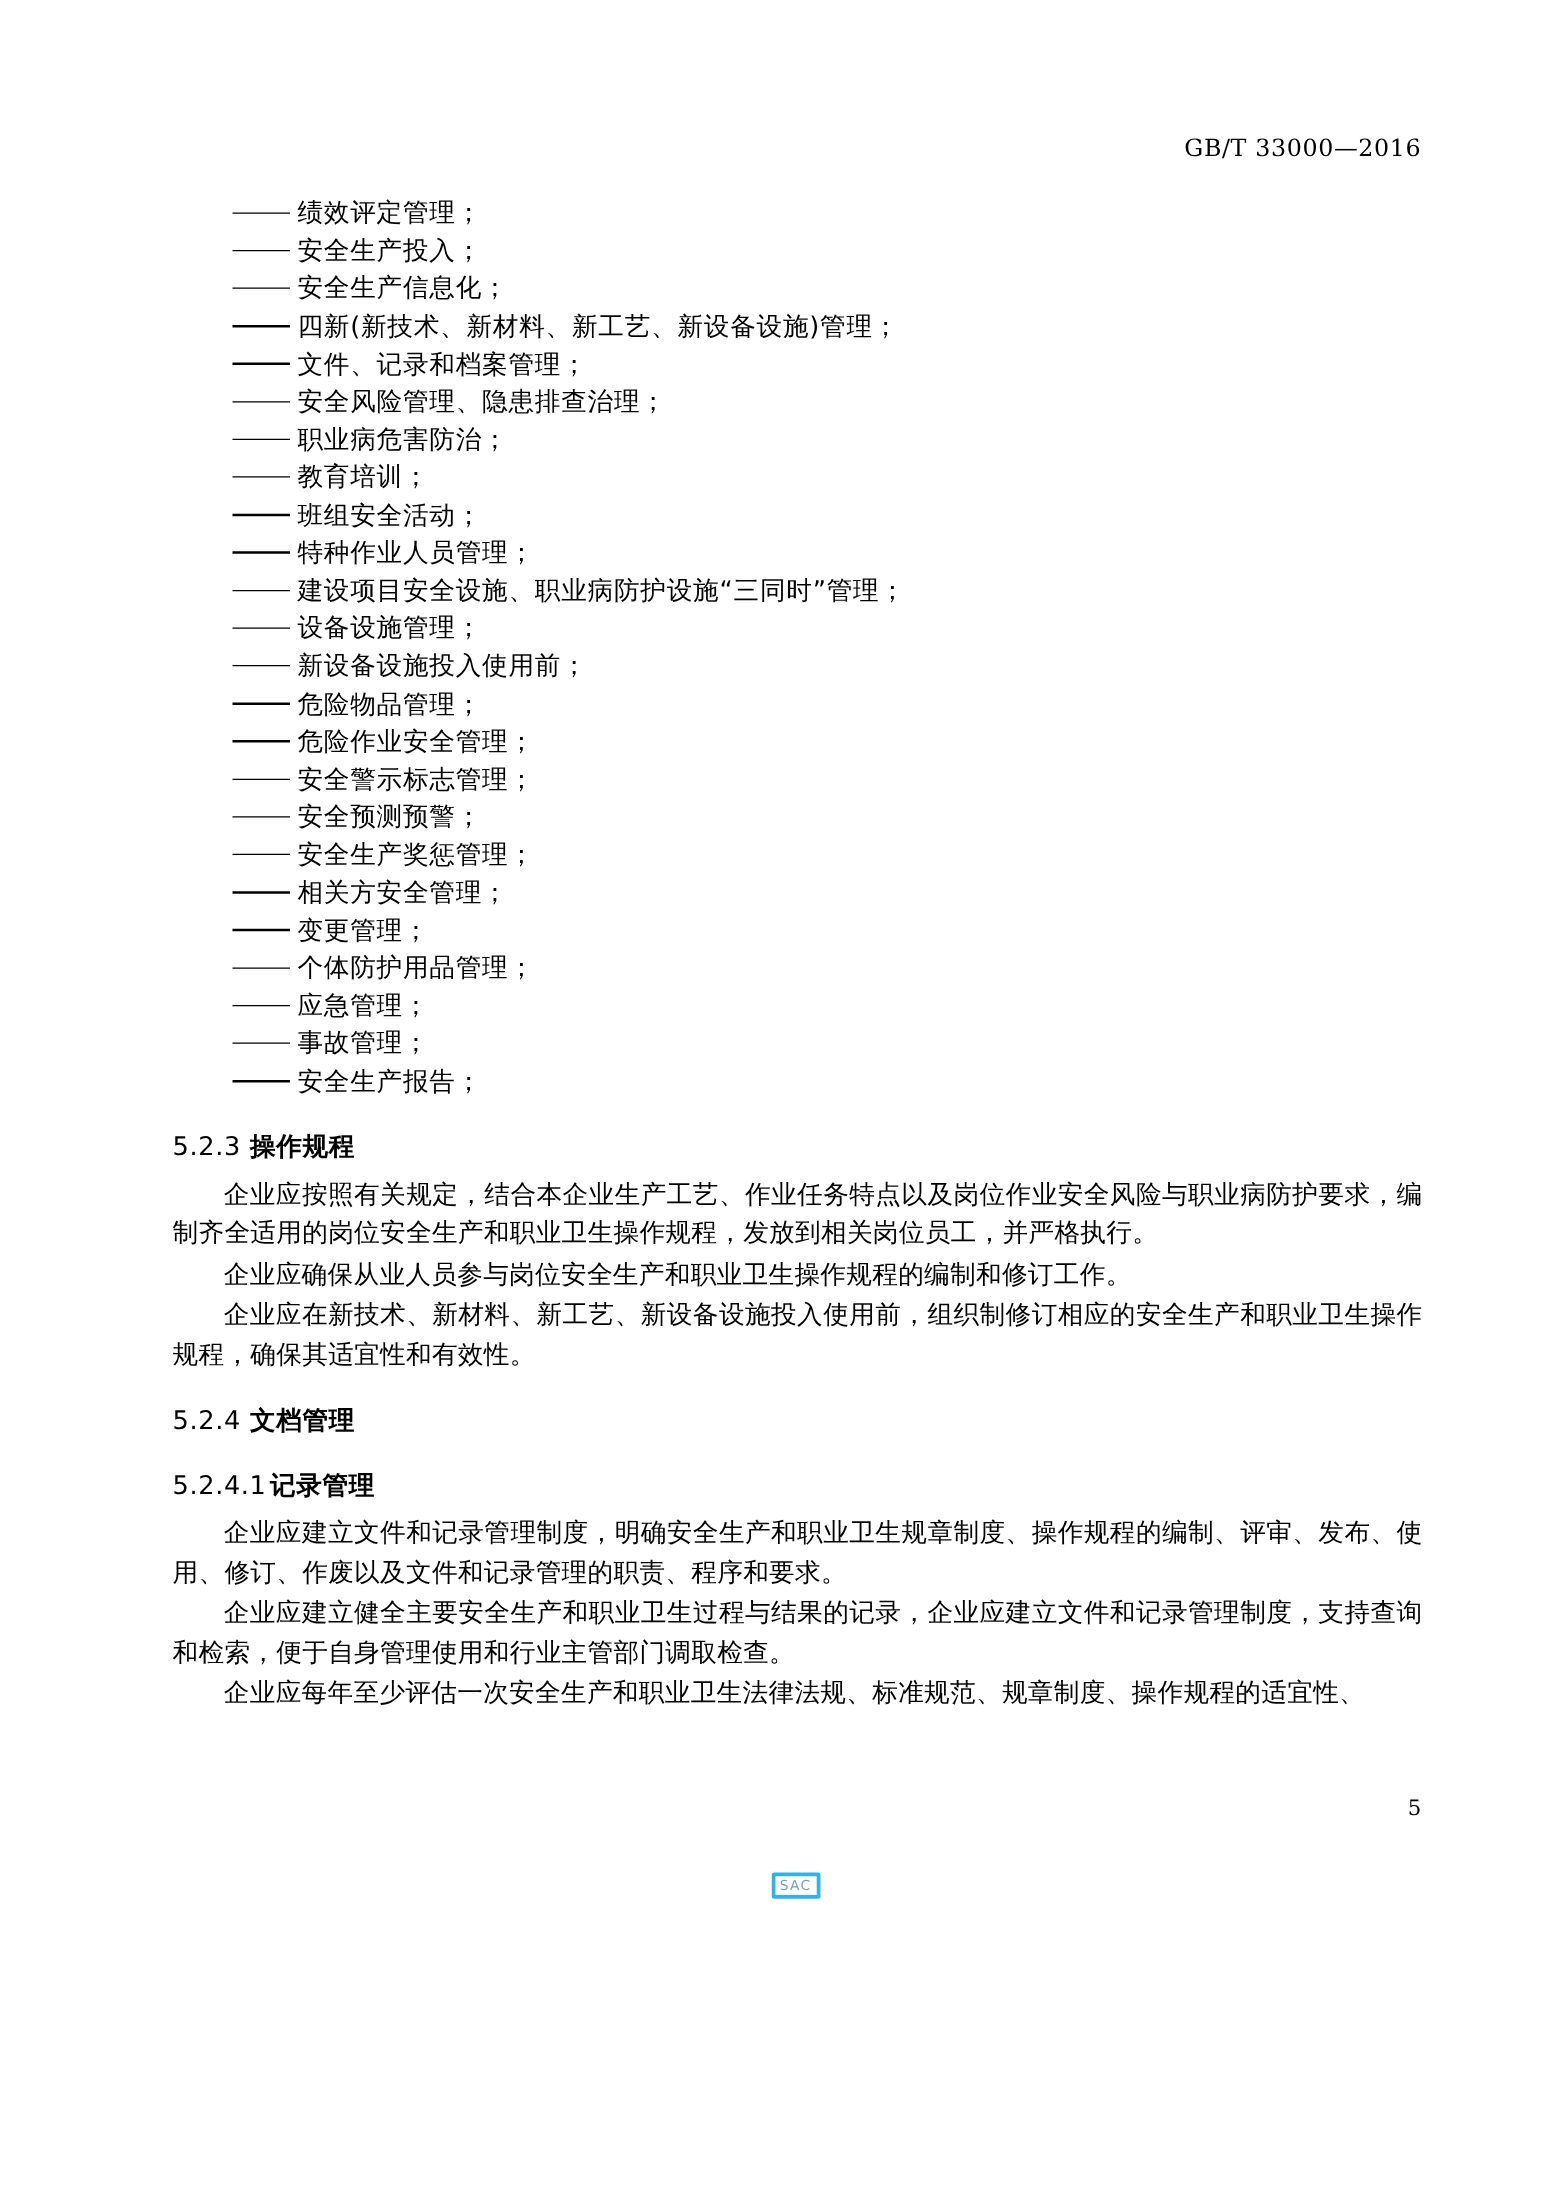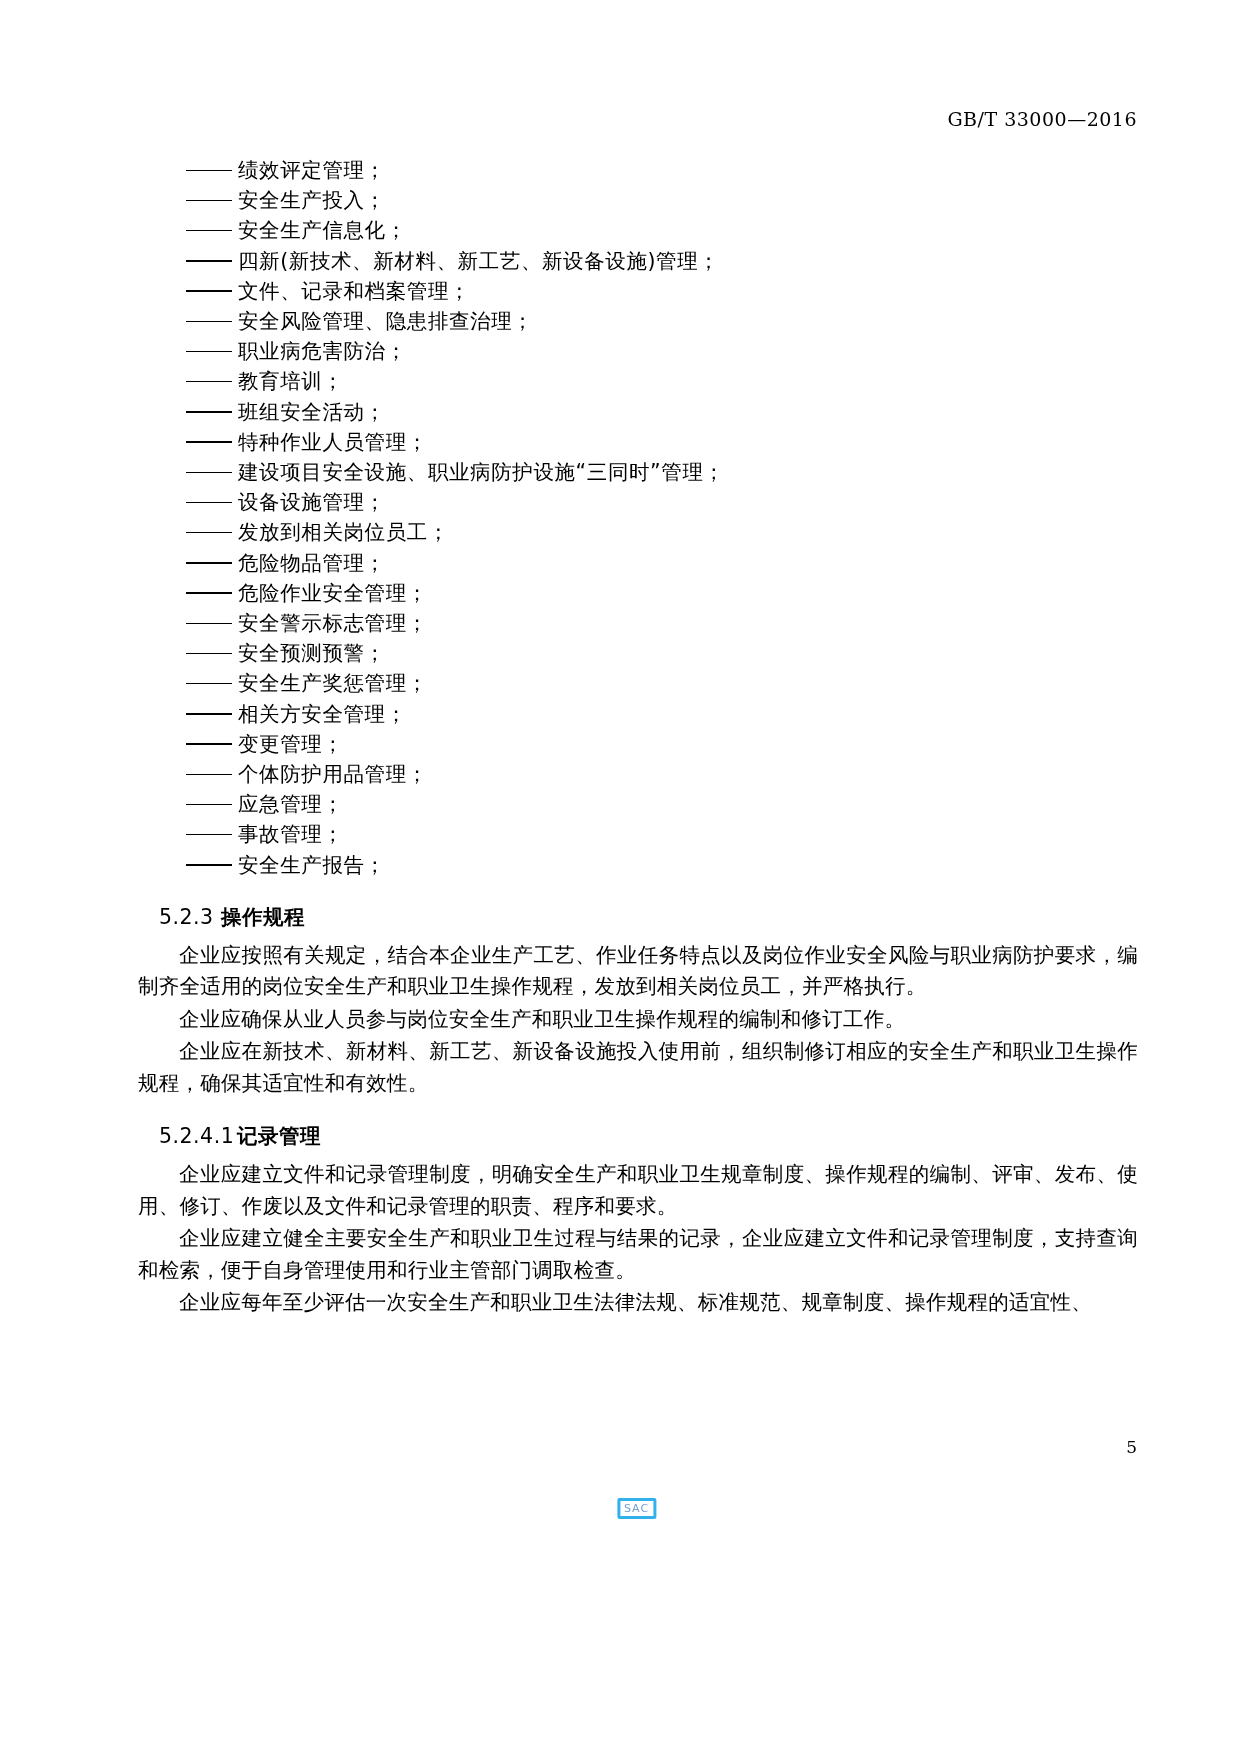--- a/index.html
+++ b/index.html
@@ -67,21 +67,20 @@
   .dash-text {
     letter-spacing: 0.6px;
   }
   .sec-head {
     font-size: 20.5px;
     line-height: 30px;
     margin-top: 22px;
     margin-bottom: 8px;
     font-weight: 600;
     letter-spacing: 0.5px;
-    margin-left: 21px;
   }
   .sec-head .num {
     font-weight: 400;
     display: inline-block;
     min-width: 62px;
   }
   .sec-head .num.wide {
     min-width: 78px;
   }
   .para {
@@ -173,21 +172,21 @@
       <li class="dash-item">
           <span class="dash-mark"></span>
           <span class="dash-text">建设项目安全设施、职业病防护设施“三同时”管理；</span>
         </li>
       <li class="dash-item">
           <span class="dash-mark"></span>
           <span class="dash-text">设备设施管理；</span>
         </li>
       <li class="dash-item">
           <span class="dash-mark"></span>
-          <span class="dash-text">发放到相关岗位员工；</span>
+          <span class="dash-text">新设备设施投入使用前；</span>
         </li>
       <li class="dash-item">
           <span class="dash-mark"></span>
           <span class="dash-text">危险物品管理；</span>
         </li>
       <li class="dash-item">
           <span class="dash-mark"></span>
           <span class="dash-text">危险作业安全管理；</span>
         </li>
       <li class="dash-item">
@@ -228,20 +227,23 @@
         </li>
     </ul>
 
     <div class="sec-head">
       <span class="num">5.2.3</span><span>操作规程</span>
     </div>
     <p class="para">企业应按照有关规定，结合本企业生产工艺、作业任务特点以及岗位作业安全风险与职业病防护要求，编制齐全适用的岗位安全生产和职业卫生操作规程，发放到相关岗位员工，并严格执行。</p>
     <p class="para">企业应确保从业人员参与岗位安全生产和职业卫生操作规程的编制和修订工作。</p>
     <p class="para">企业应在新技术、新材料、新工艺、新设备设施投入使用前，组织制修订相应的安全生产和职业卫生操作规程，确保其适宜性和有效性。</p>
 
+    <div class="sec-head">
+      <span class="num">5.2.4</span><span>文档管理</span>
+    </div>
 
     <div class="sec-head">
       <span class="num wide">5.2.4.1</span><span>记录管理</span>
     </div>
     <p class="para">企业应建立文件和记录管理制度，明确安全生产和职业卫生规章制度、操作规程的编制、评审、发布、使用、修订、作废以及文件和记录管理的职责、程序和要求。</p>
     <p class="para">企业应建立健全主要安全生产和职业卫生过程与结果的记录，企业应建立文件和记录管理制度，支持查询和检索，便于自身管理使用和行业主管部门调取检查。</p>
 
     <p class="para">企业应每年至少评估一次安全生产和职业卫生法律法规、标准规范、规章制度、操作规程的适宜性、</p>
 
   </div>

